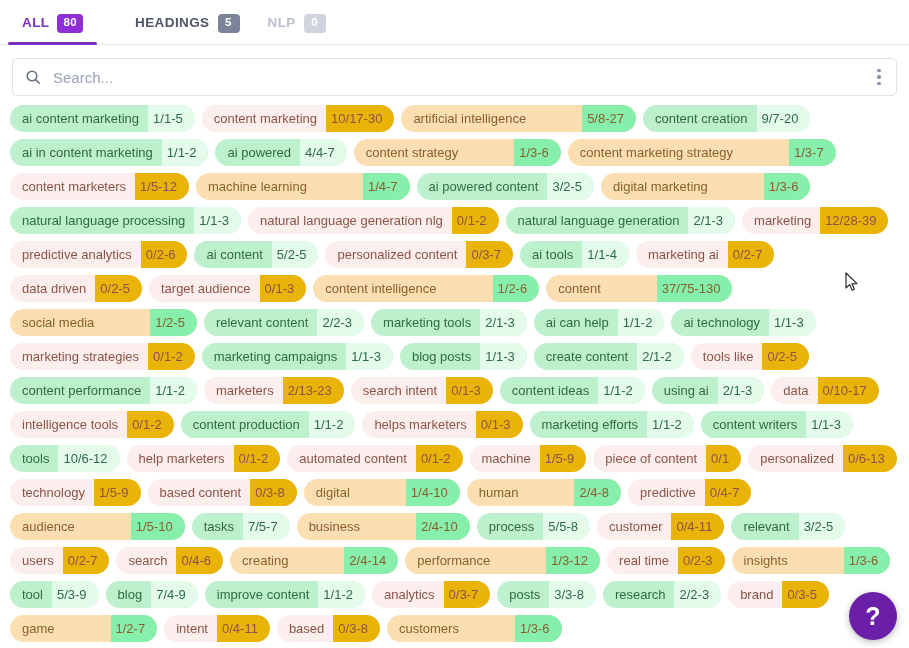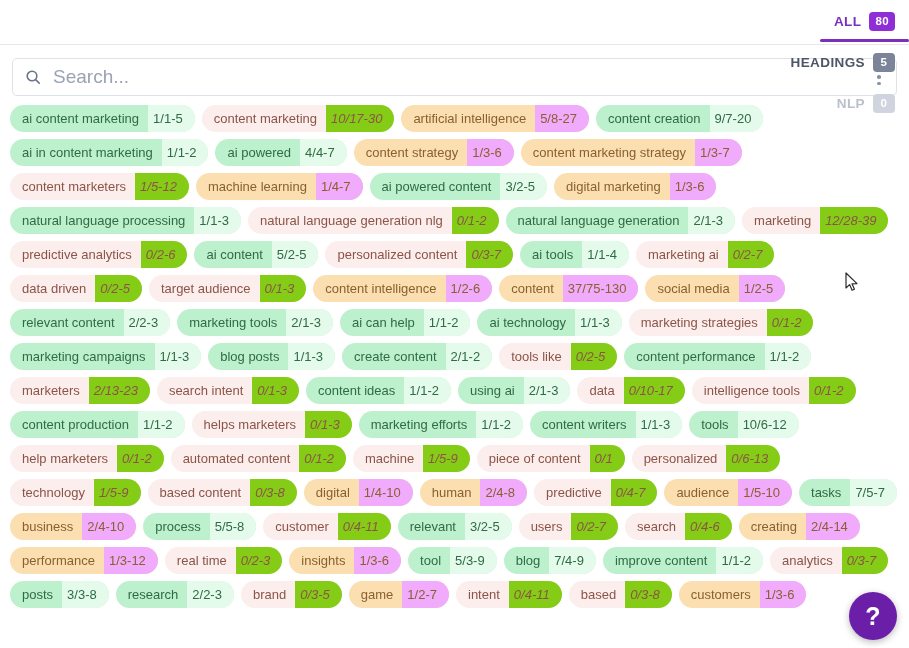--- a/index.html
+++ b/index.html
@@ -12,21 +12,20 @@
   }
 
   
   #tabs-bar {
     display: flex;
     align-items: flex-end;
     height: 45px;
     padding: 0 0 0 8px;
     border-bottom: 1px solid #e6e6ec;
     background: #fff;
-    flex-direction: column;
   }
   .tab {
     display: flex;
     align-items: center;
     gap: 8px;
     padding: 0 14px 10px 14px;
     height: 44px;
     cursor: pointer;
     position: relative;
     font-size: 13.5px;
@@ -73,21 +72,21 @@
     display: flex;
     align-items: center;
     background: #fff;
   }
   #search-icon { margin: 0 10px 0 12px; display:flex; }
   #search-input {
     flex: 1;
     border: none;
     outline: none;
     font-family: "Liberation Sans", sans-serif;
-    font-size: 19px;
+    font-size: 15px;
     color: #3b4355;
     background: transparent;
     height: 100%;
   }
   #search-input::placeholder { color: #9aa2b4; }
   #kebab-button {
     width: 34px; height: 100%;
     display: flex; flex-direction: column;
     align-items: center; justify-content: center;
     gap: 3px;
@@ -128,27 +127,27 @@
     padding: 0 12px 0 5px;
     line-height: 1;
     font-variant-numeric: tabular-nums;
   }
 
   
   .tag.green { background: #bdf0cd; }
   .tag.green .tag-label { color: #2f6b44; }
   .tag.green .tag-count { background: #e4fbeb; color: #2f6b44; }
   
-  .tag.amber { background: #fbdfb0; }
+  .tag.amber { background: #fbdfb0; gap: 47px; }
   .tag.amber .tag-label { color: #8a6030; }
-  .tag.amber .tag-count { background: #f0abfc; color: #8a6030; }
+  .tag.amber .tag-count { background: #86efac; color: #8a6030; }
   
   .tag.neutral { background: #fbeeec; }
   .tag.neutral .tag-label { color: #8c5448; }
-  .tag.neutral .tag-count { background: #84cc16; color: #8c5448; font-style: italic; }
+  .tag.neutral .tag-count { background: #eab308; color: #8c5448; }
 
   
   #help-fab {
     position: absolute;
     right: 12px;
     bottom: 8px;
     width: 48px; height: 48px;
     border-radius: 50%;
     background: #6b1fa8;
     color: #fff;

